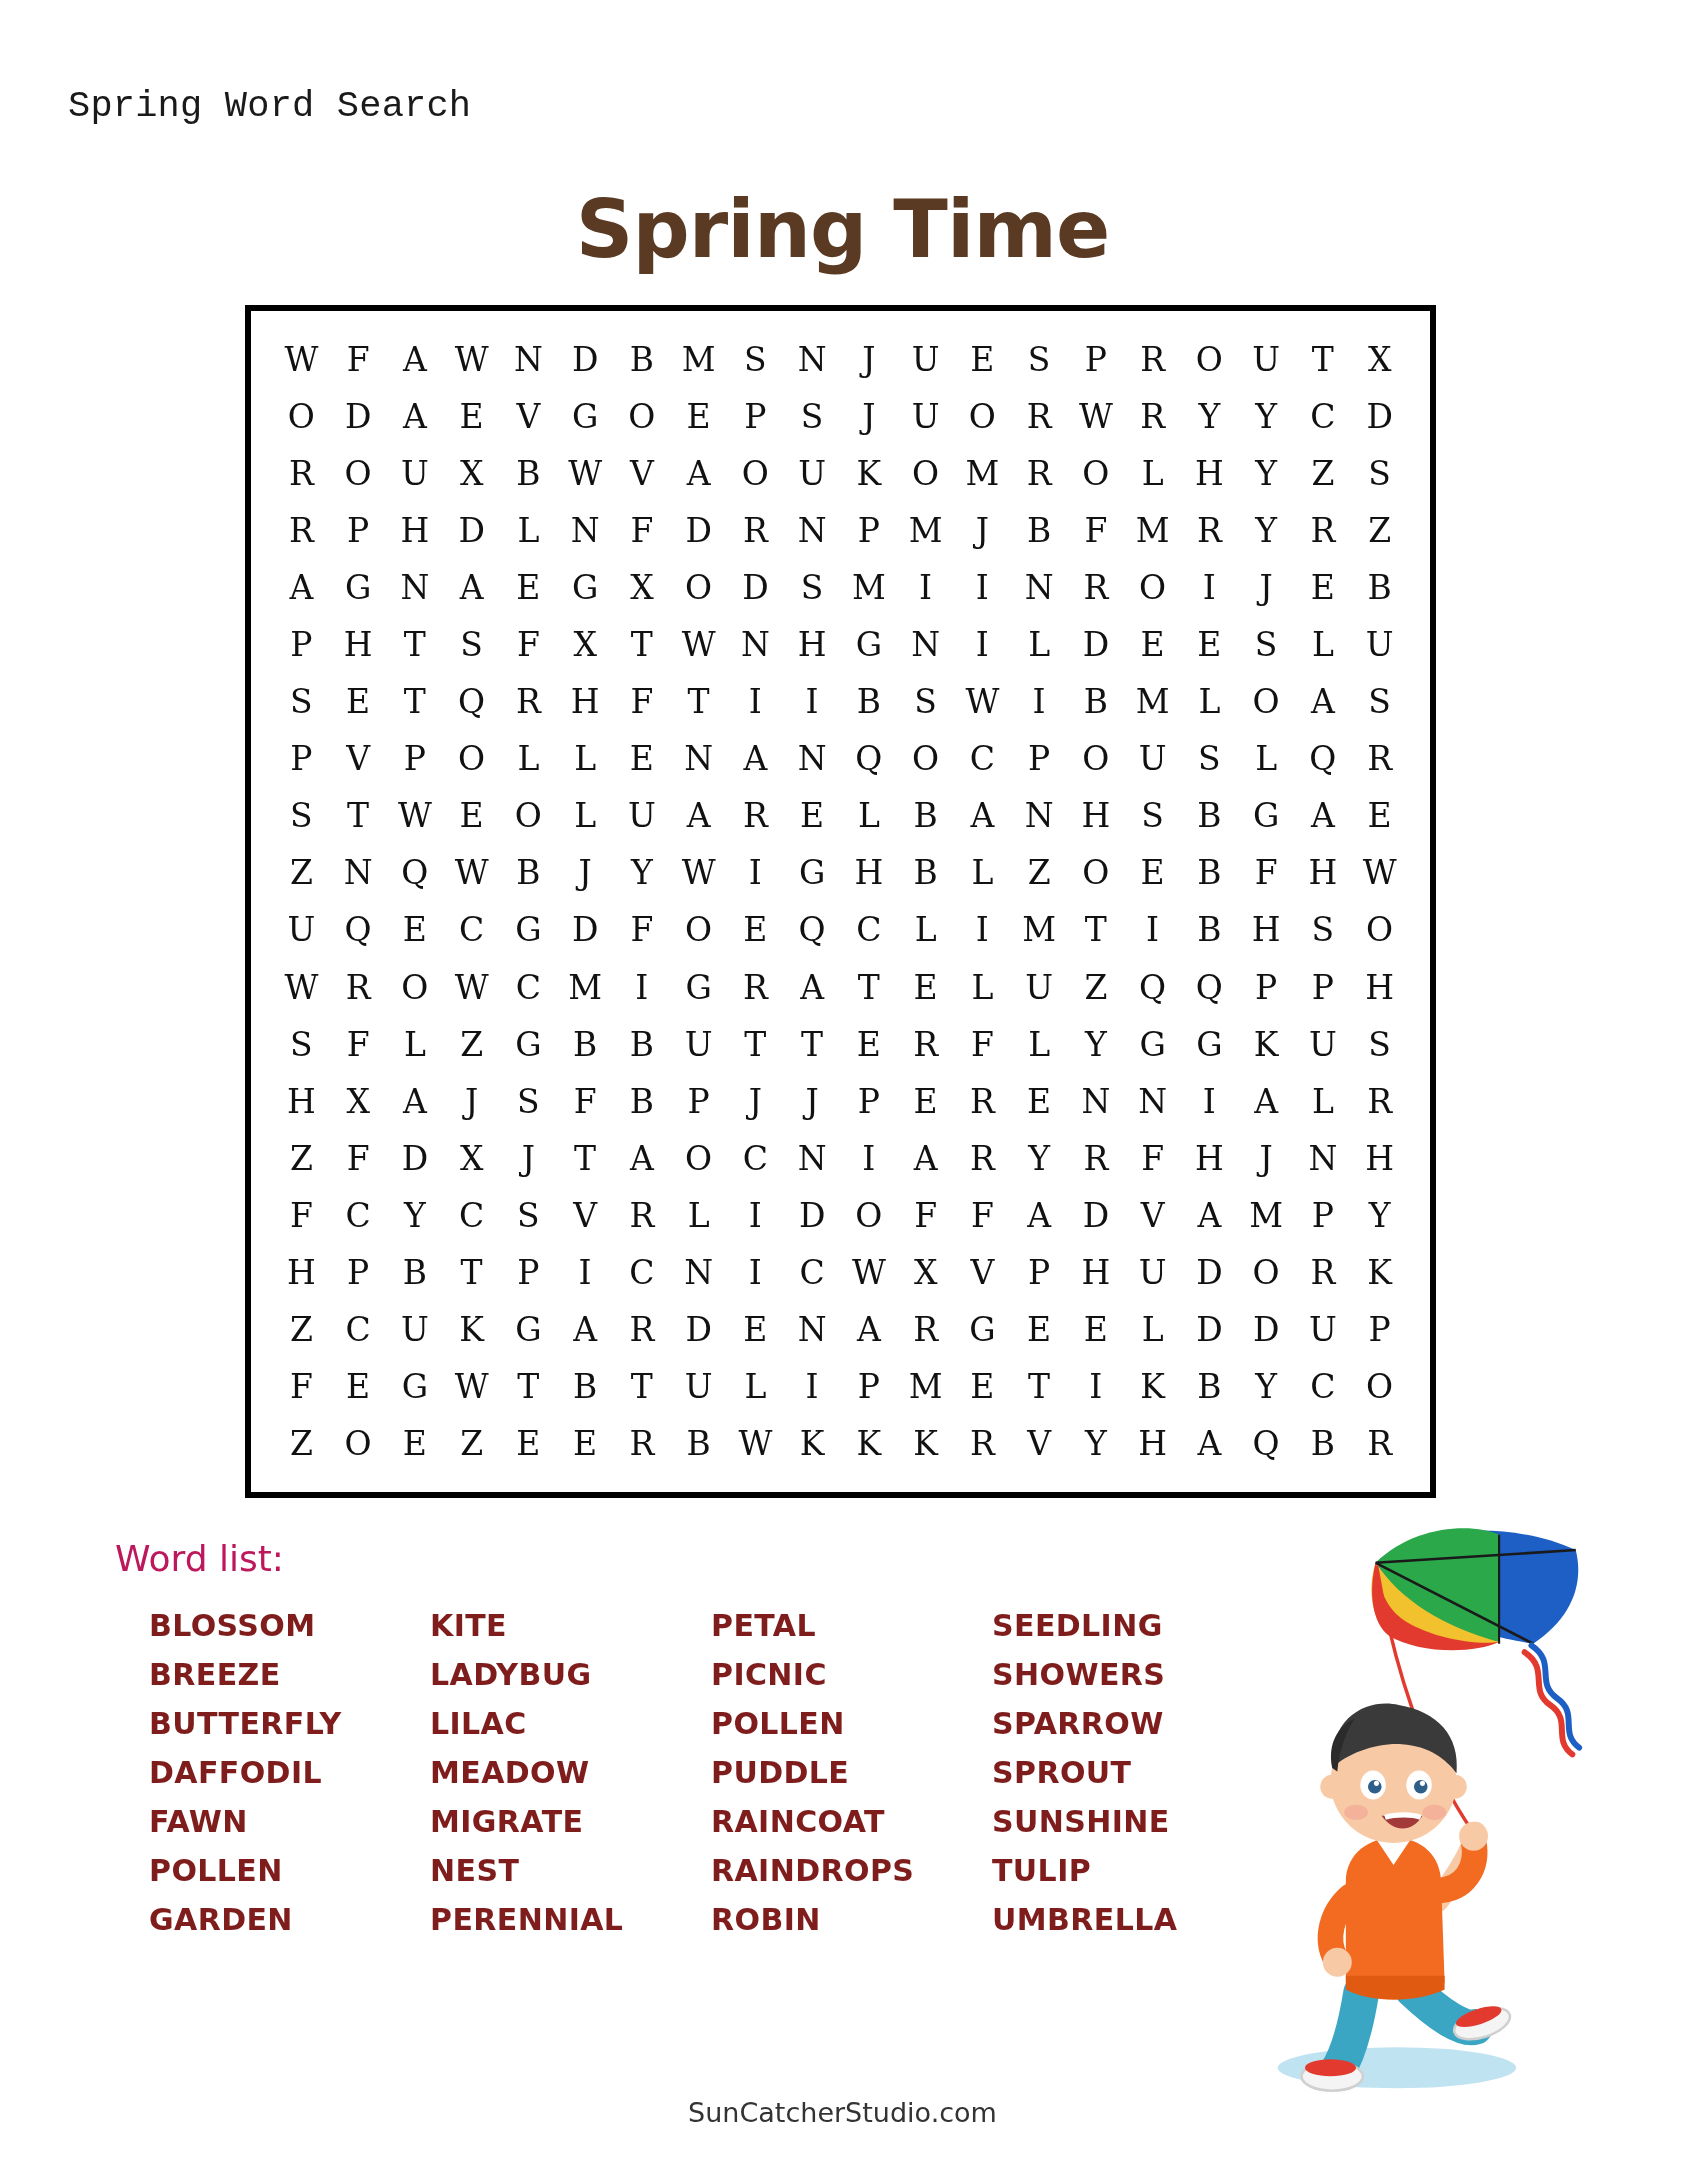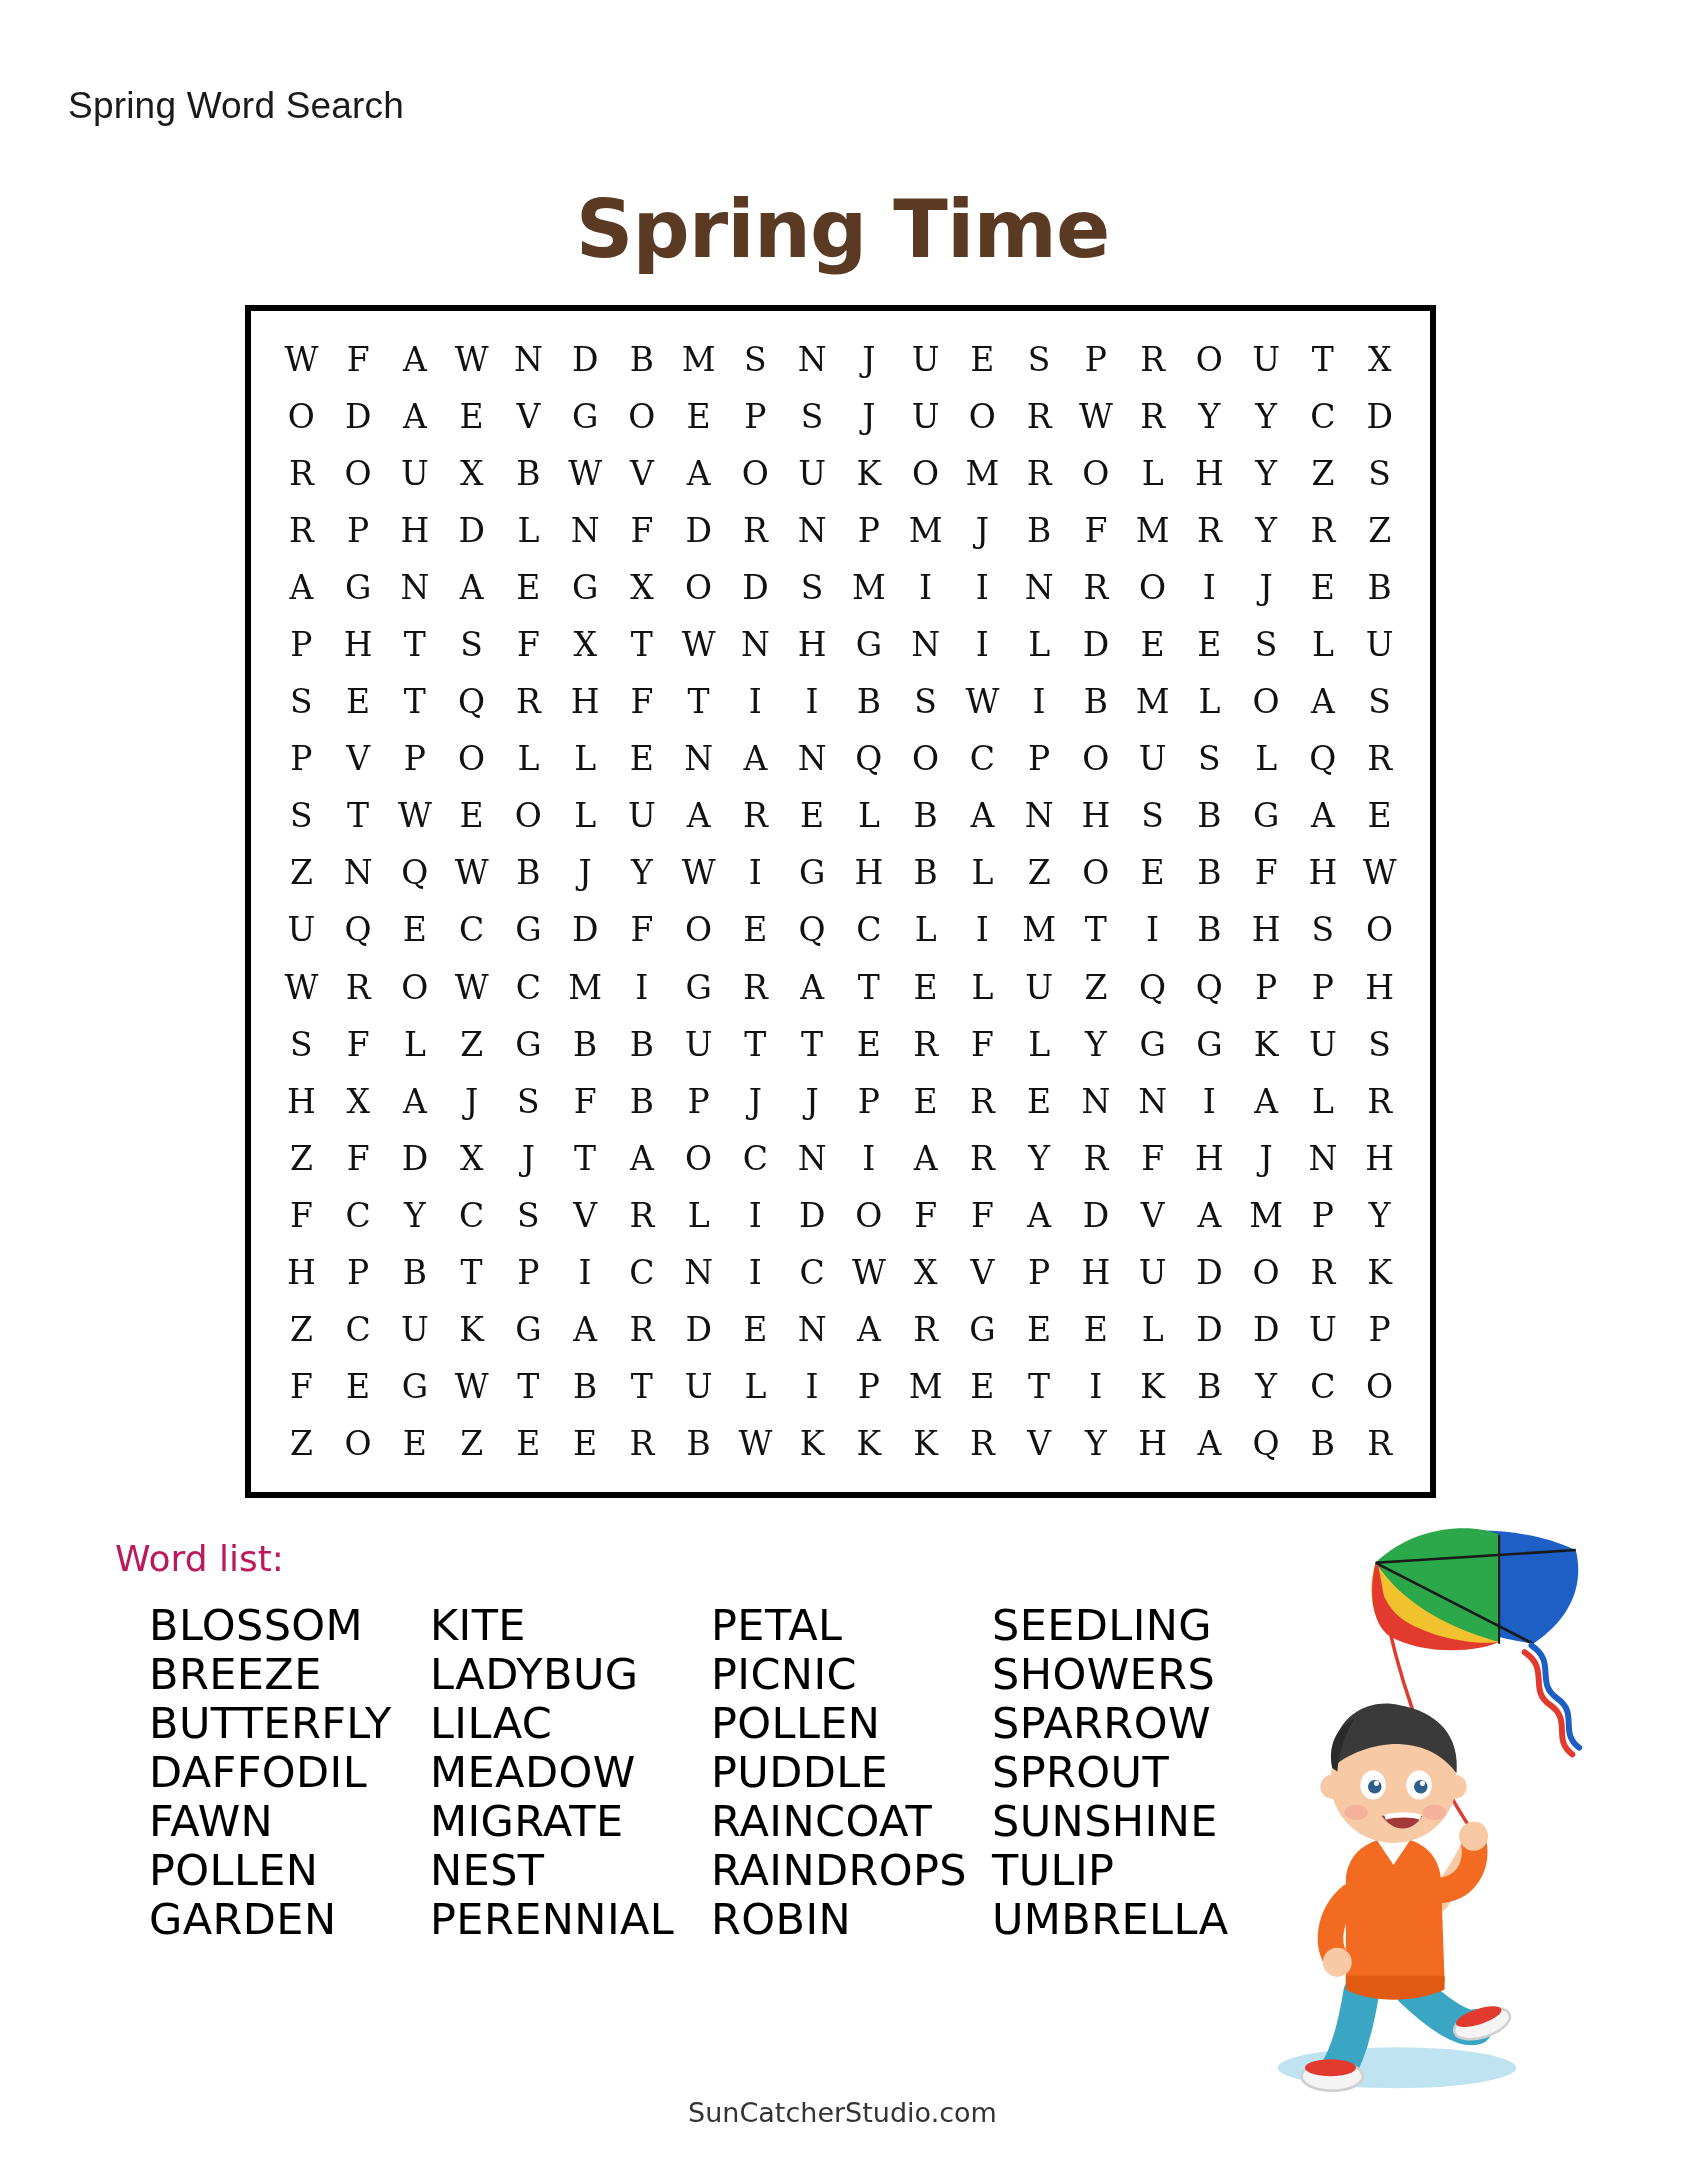--- a/index.html
+++ b/index.html
@@ -23,21 +23,21 @@
     top: 85px;
     left: 68px;
     right: 68px;
     height: 60px;
     display: flex;
     align-items: flex-start;
     justify-content: space-between;
   }
   .worksheet-title {
     font-size: 37px;
-    font-family: Liberation Sans, sans-serif;
+    font-family: Liberation Mono, monospace;
     color: #1a1a1a;
     letter-spacing: 0.2px;
     white-space: nowrap;
   }
   .name-wrap {
     display: flex;
     align-items: baseline;
     margin-right: 25.6px;
     margin-top: 6.8px;
   }
@@ -107,25 +107,26 @@
     position: absolute;
     top: 1601px;
     left: 149px;
     width: 1107px;
     display: grid;
     grid-template-columns: repeat(4, 281px);
     column-gap: 0;
     row-gap: 0;
   }
   .word {
-    font-size: 43px;
-    color: #000000;
+    font-size: 30px;
+    color: #7f1d1d;
     line-height: 49px;
     letter-spacing: 0.4px;
     white-space: nowrap;
+    font-weight: bold;
   }
 
   
   .footer {
     position: absolute;
     bottom: 53px;
     left: 0;
     width: 100%;
     text-align: center;
     font-size: 27px;

